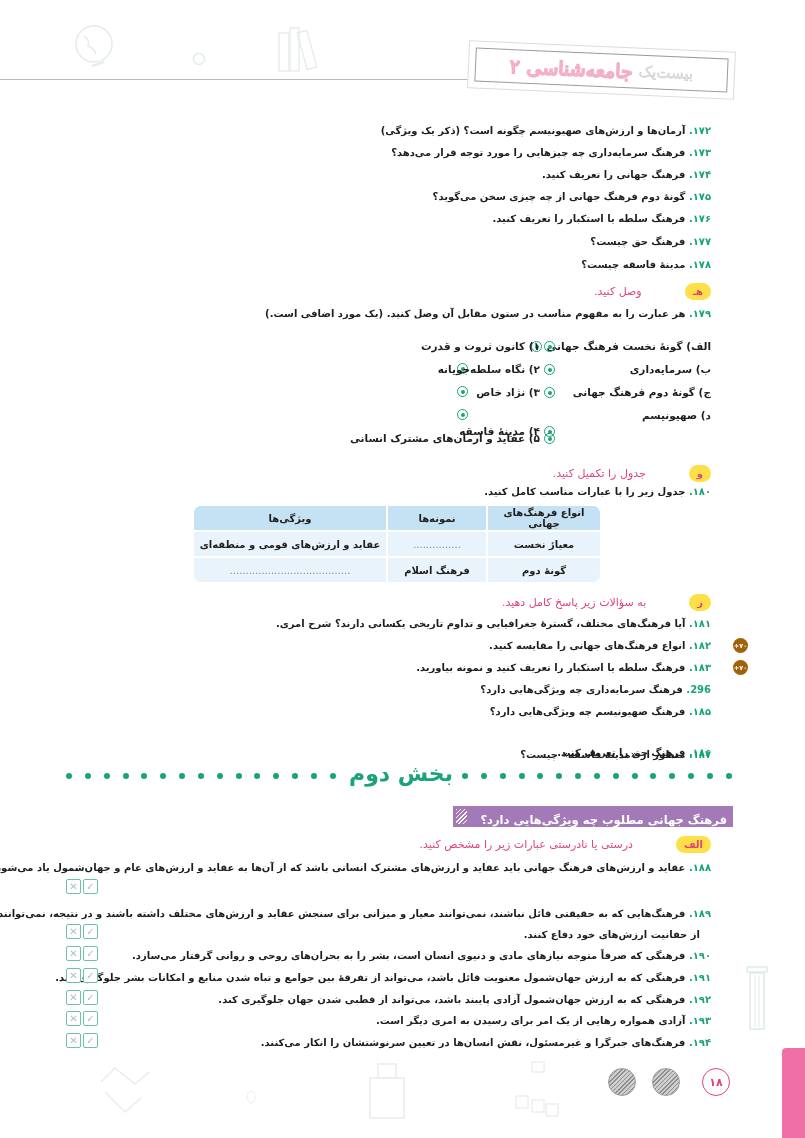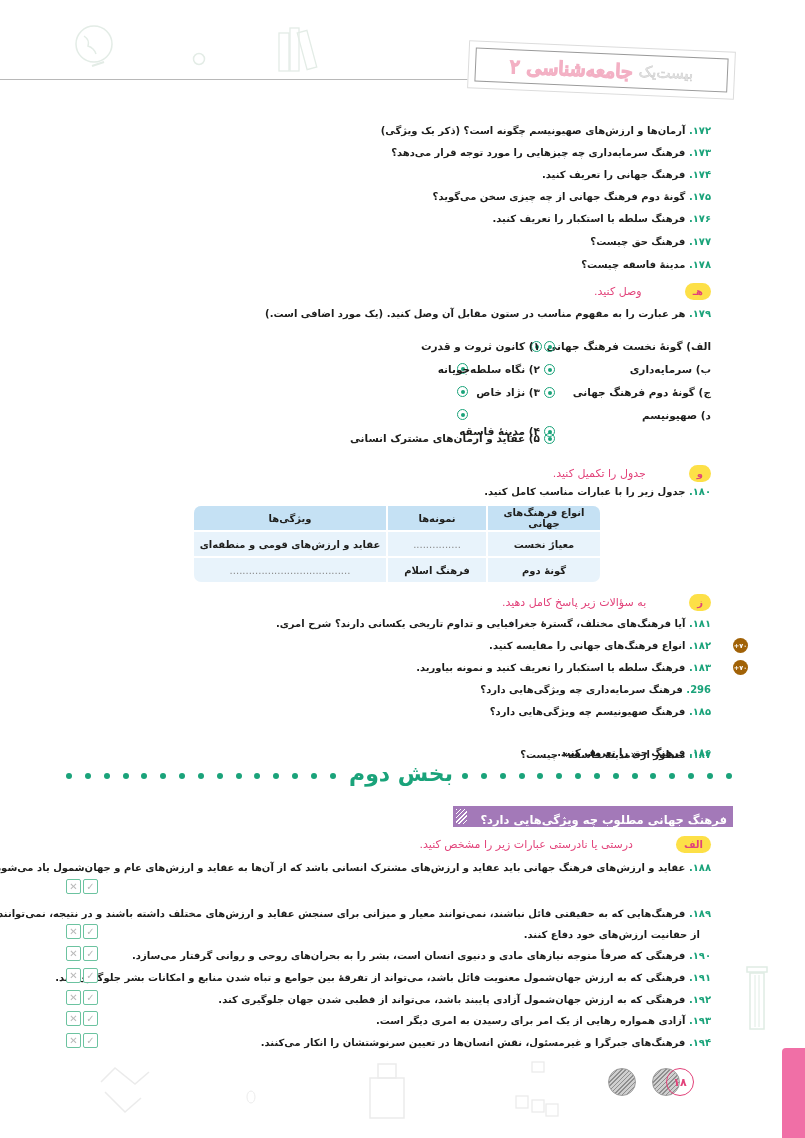--- a/index.html
+++ b/index.html
@@ -68,21 +68,21 @@
   .purple-bar .hatch { position: absolute; left: 3px; top: 3px; width: 11px; height: 15px;
     background: repeating-linear-gradient(135deg, #fff 0 1px, transparent 1px 3px); }
 
   .tf-row { position: absolute; left: 66px; display: flex; gap: 2px; }
   .tf-box { width: 15px; height: 15px; border: 1px solid #6cc3a0; border-radius: 2px; box-sizing: border-box;
     display: flex; align-items: center; justify-content: center; font-size: 10px; color: #b9b9b9; background: #fff; }
 
   .pink-tab { position: absolute; left: 782px; top: 1048px; width: 23px; height: 90px; background: #f06fa6; border-radius: 4px 0 0 0; }
   .hatch-circle { position: absolute; width: 28px; height: 28px; border-radius: 50%;
     background: repeating-linear-gradient(135deg, #8e8e8e 0 1px, #cfcfcf 1px 3px); border: 1px solid #9a9a9a; box-sizing: border-box; }
-  .page-num { position: absolute; left: 666px; top: 1068px; width: 28px; height: 28px; border: 1.5px solid #e2427a; border-radius: 50%;
+  .page-num { position: absolute; left: 702px; top: 1068px; width: 28px; height: 28px; border: 1.5px solid #e2427a; border-radius: 50%;
     box-sizing: border-box; color: #e2427a; font-size: 11px; font-weight: bold; display: flex; align-items: center; justify-content: center; }
 </style>
 </head>
 <body>
 
 <div class="header-line"></div>
 <svg class="deco" style="left:70px;top:22px" width="50" height="52">
   <circle cx="24" cy="22" r="18" fill="none" stroke="#e3ece6" stroke-width="1.5"></circle>
   <path d="M14 14 q6 4 4 10 q6 2 8 8" fill="none" stroke="#e3ece6" stroke-width="1.5"></path>
   <line x1="22" y1="44" x2="34" y2="40" stroke="#e3ece6" stroke-width="2"></line>

